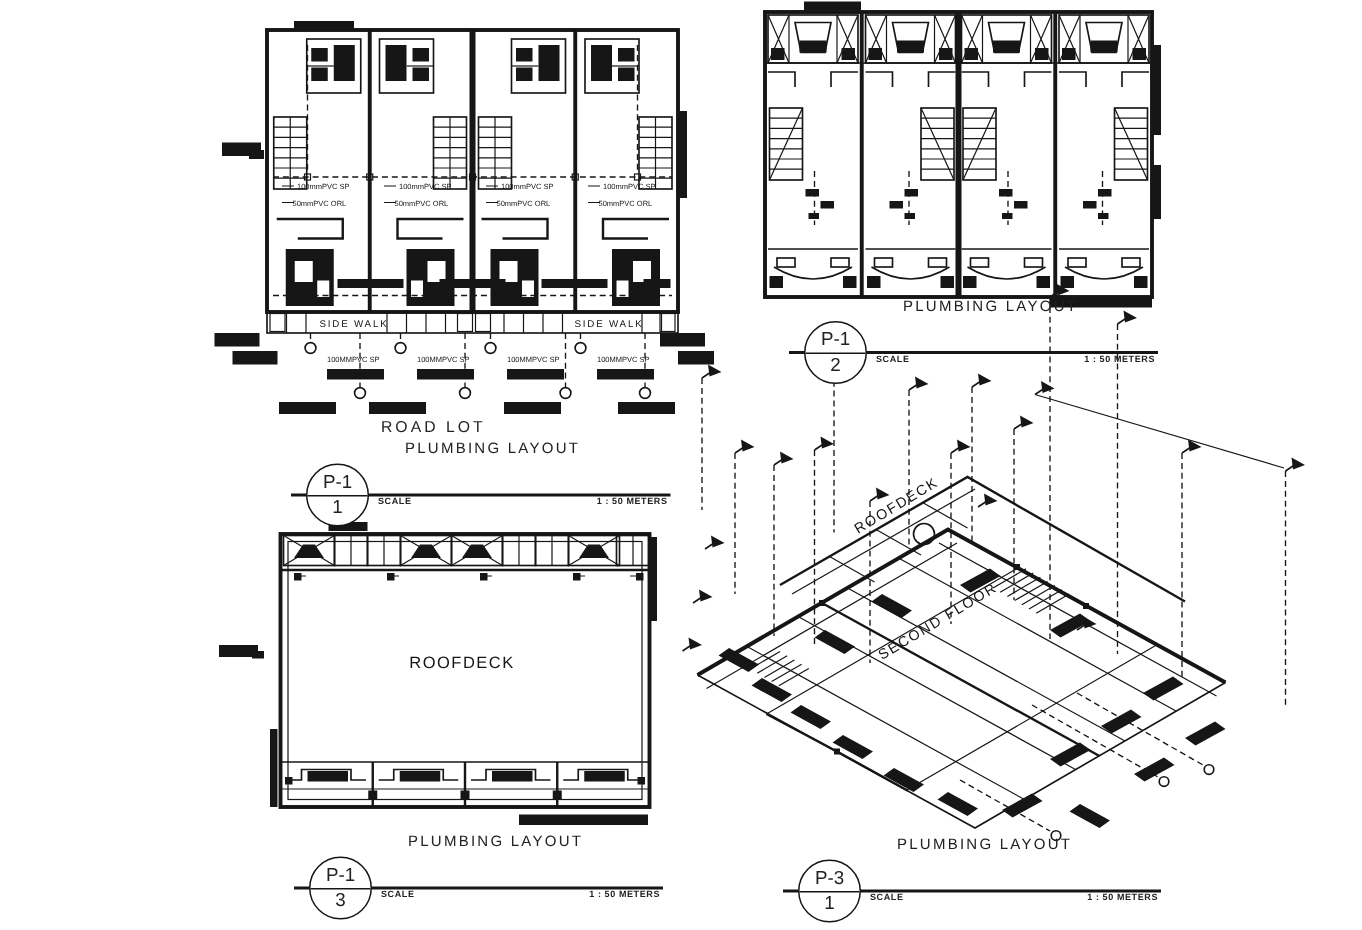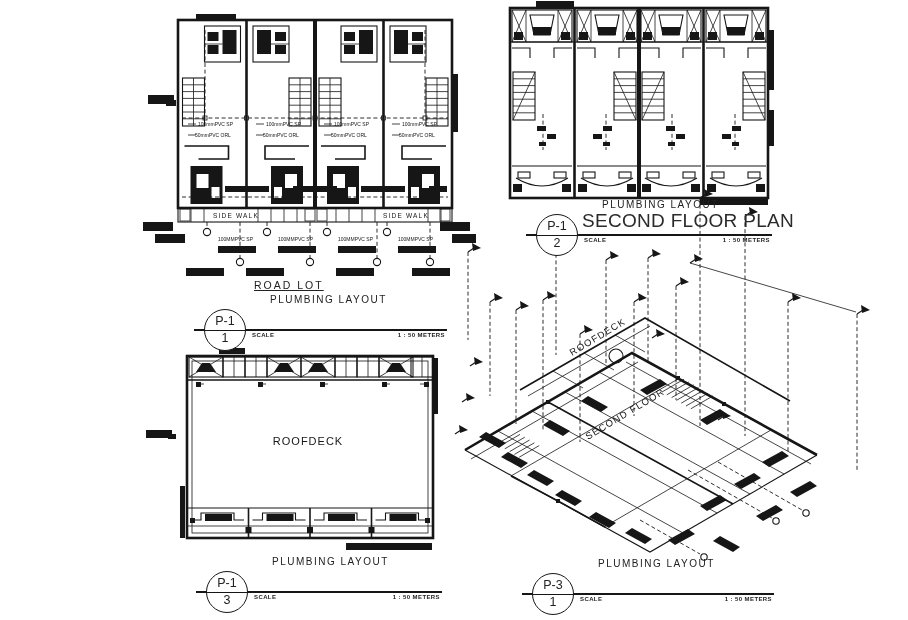--- a/index.html
+++ b/index.html
@@ -15,21 +15,21 @@
   .blk{fill:#161616;stroke:none;}
   .wht{fill:#ffffff;stroke:none;}
   .dsh{stroke:#161616;stroke-width:.9;fill:none;stroke-dasharray:4 2.6;}
   text.t{fill:#161616;font-family:"Liberation Sans",sans-serif;}
   .t5{font-size:5px;}
   .t65{font-size:6.5px;letter-spacing:1.2px;}
   .t11{font-size:11px;letter-spacing:1px;}
   .t9{font-size:9.5px;letter-spacing:1.2px;}
   
   .tblock{position:absolute;height:52px;}
-  .troad{position:absolute;left:60px;top:-15px;width:160px;font-size:10.5px;letter-spacing:2px;color:#222;text-decoration:underline;}
+  .troad{position:absolute;left:60px;top:-15px;width:160px;font-size:10.5px;letter-spacing:2px;color:#222;}
   .tpre{position:absolute;left:76px;top:0;font-size:10px;letter-spacing:1.5px;color:#222;white-space:nowrap;}
   .tmain{position:absolute;left:56px;top:11px;font-size:19px;letter-spacing:.3px;color:#2a2a2a;white-space:nowrap;}
   .trule{position:absolute;left:0;right:0;top:35px;height:2px;background:#161616;z-index:1;}
   .tcircle{position:absolute;left:10px;top:15px;width:40px;height:40px;border:1.6px solid #161616;
            border-radius:50%;background:#fff;z-index:2;display:flex;flex-direction:column;
            align-items:flex-end;justify-content:center;font-size:12.5px;color:#222;}
   .tsheet{display:block;width:100%;text-align:center;border-bottom:1.3px solid #161616;line-height:1.25;}
   .tnum{display:block;width:100%;text-align:center;line-height:1.25;}
   .tscale{position:absolute;left:58px;right:2px;top:38px;display:flex;justify-content:space-between;
           font-size:6px;font-weight:bold;color:#222;letter-spacing:.4px;}
@@ -341,21 +341,20 @@
   </div>
 </div>
 
 <div class="tblock" style="left:526px;top:199px;width:246px;">
   <div class="trule"></div>
   <div class="tcircle">
     <span class="tsheet">P-1</span>
     <span class="tnum">2</span>
   </div>
   <div class="tpre">PLUMBING LAYOUT</div>
-  <div class="tmain">SECOND FLOOR PLAN</div>
   <div class="tscale">
     <span>SCALE</span>
     <span>1 : 50 METERS</span>
   </div>
 </div>
 
 <div class="tblock" style="left:196px;top:556px;width:246px;">
   <div class="trule"></div>
   <div class="tcircle">
     <span class="tsheet">P-1</span>

